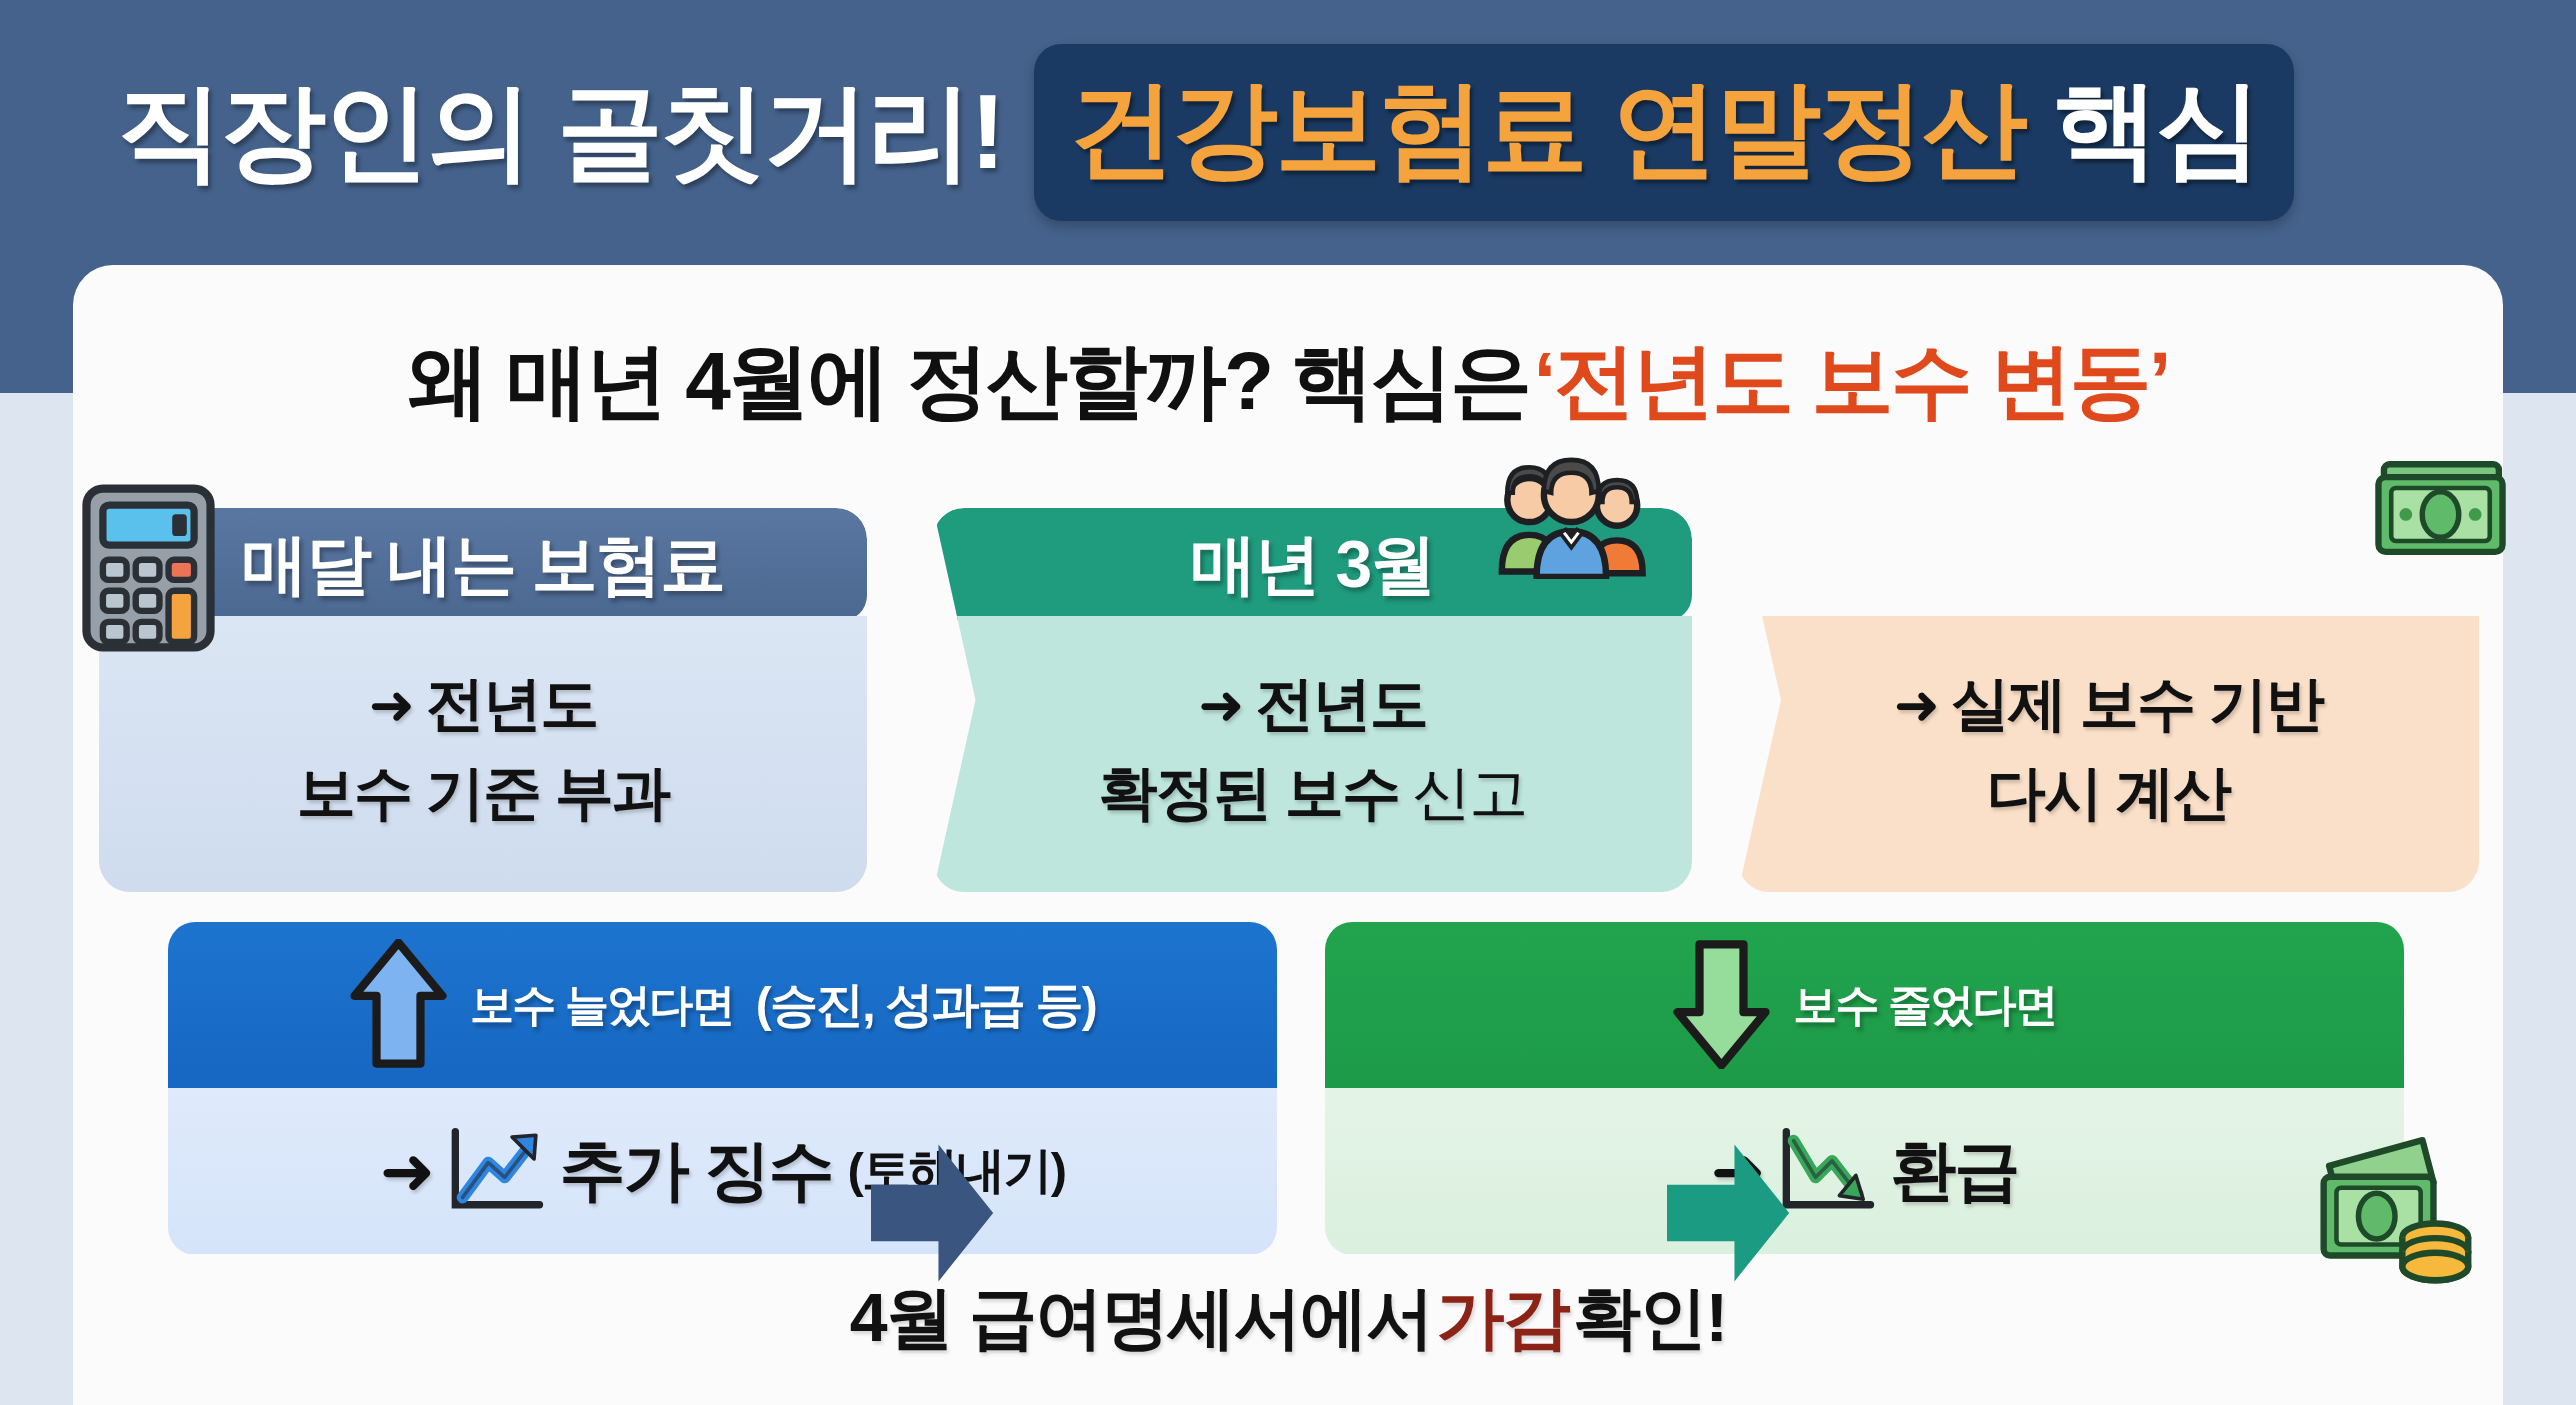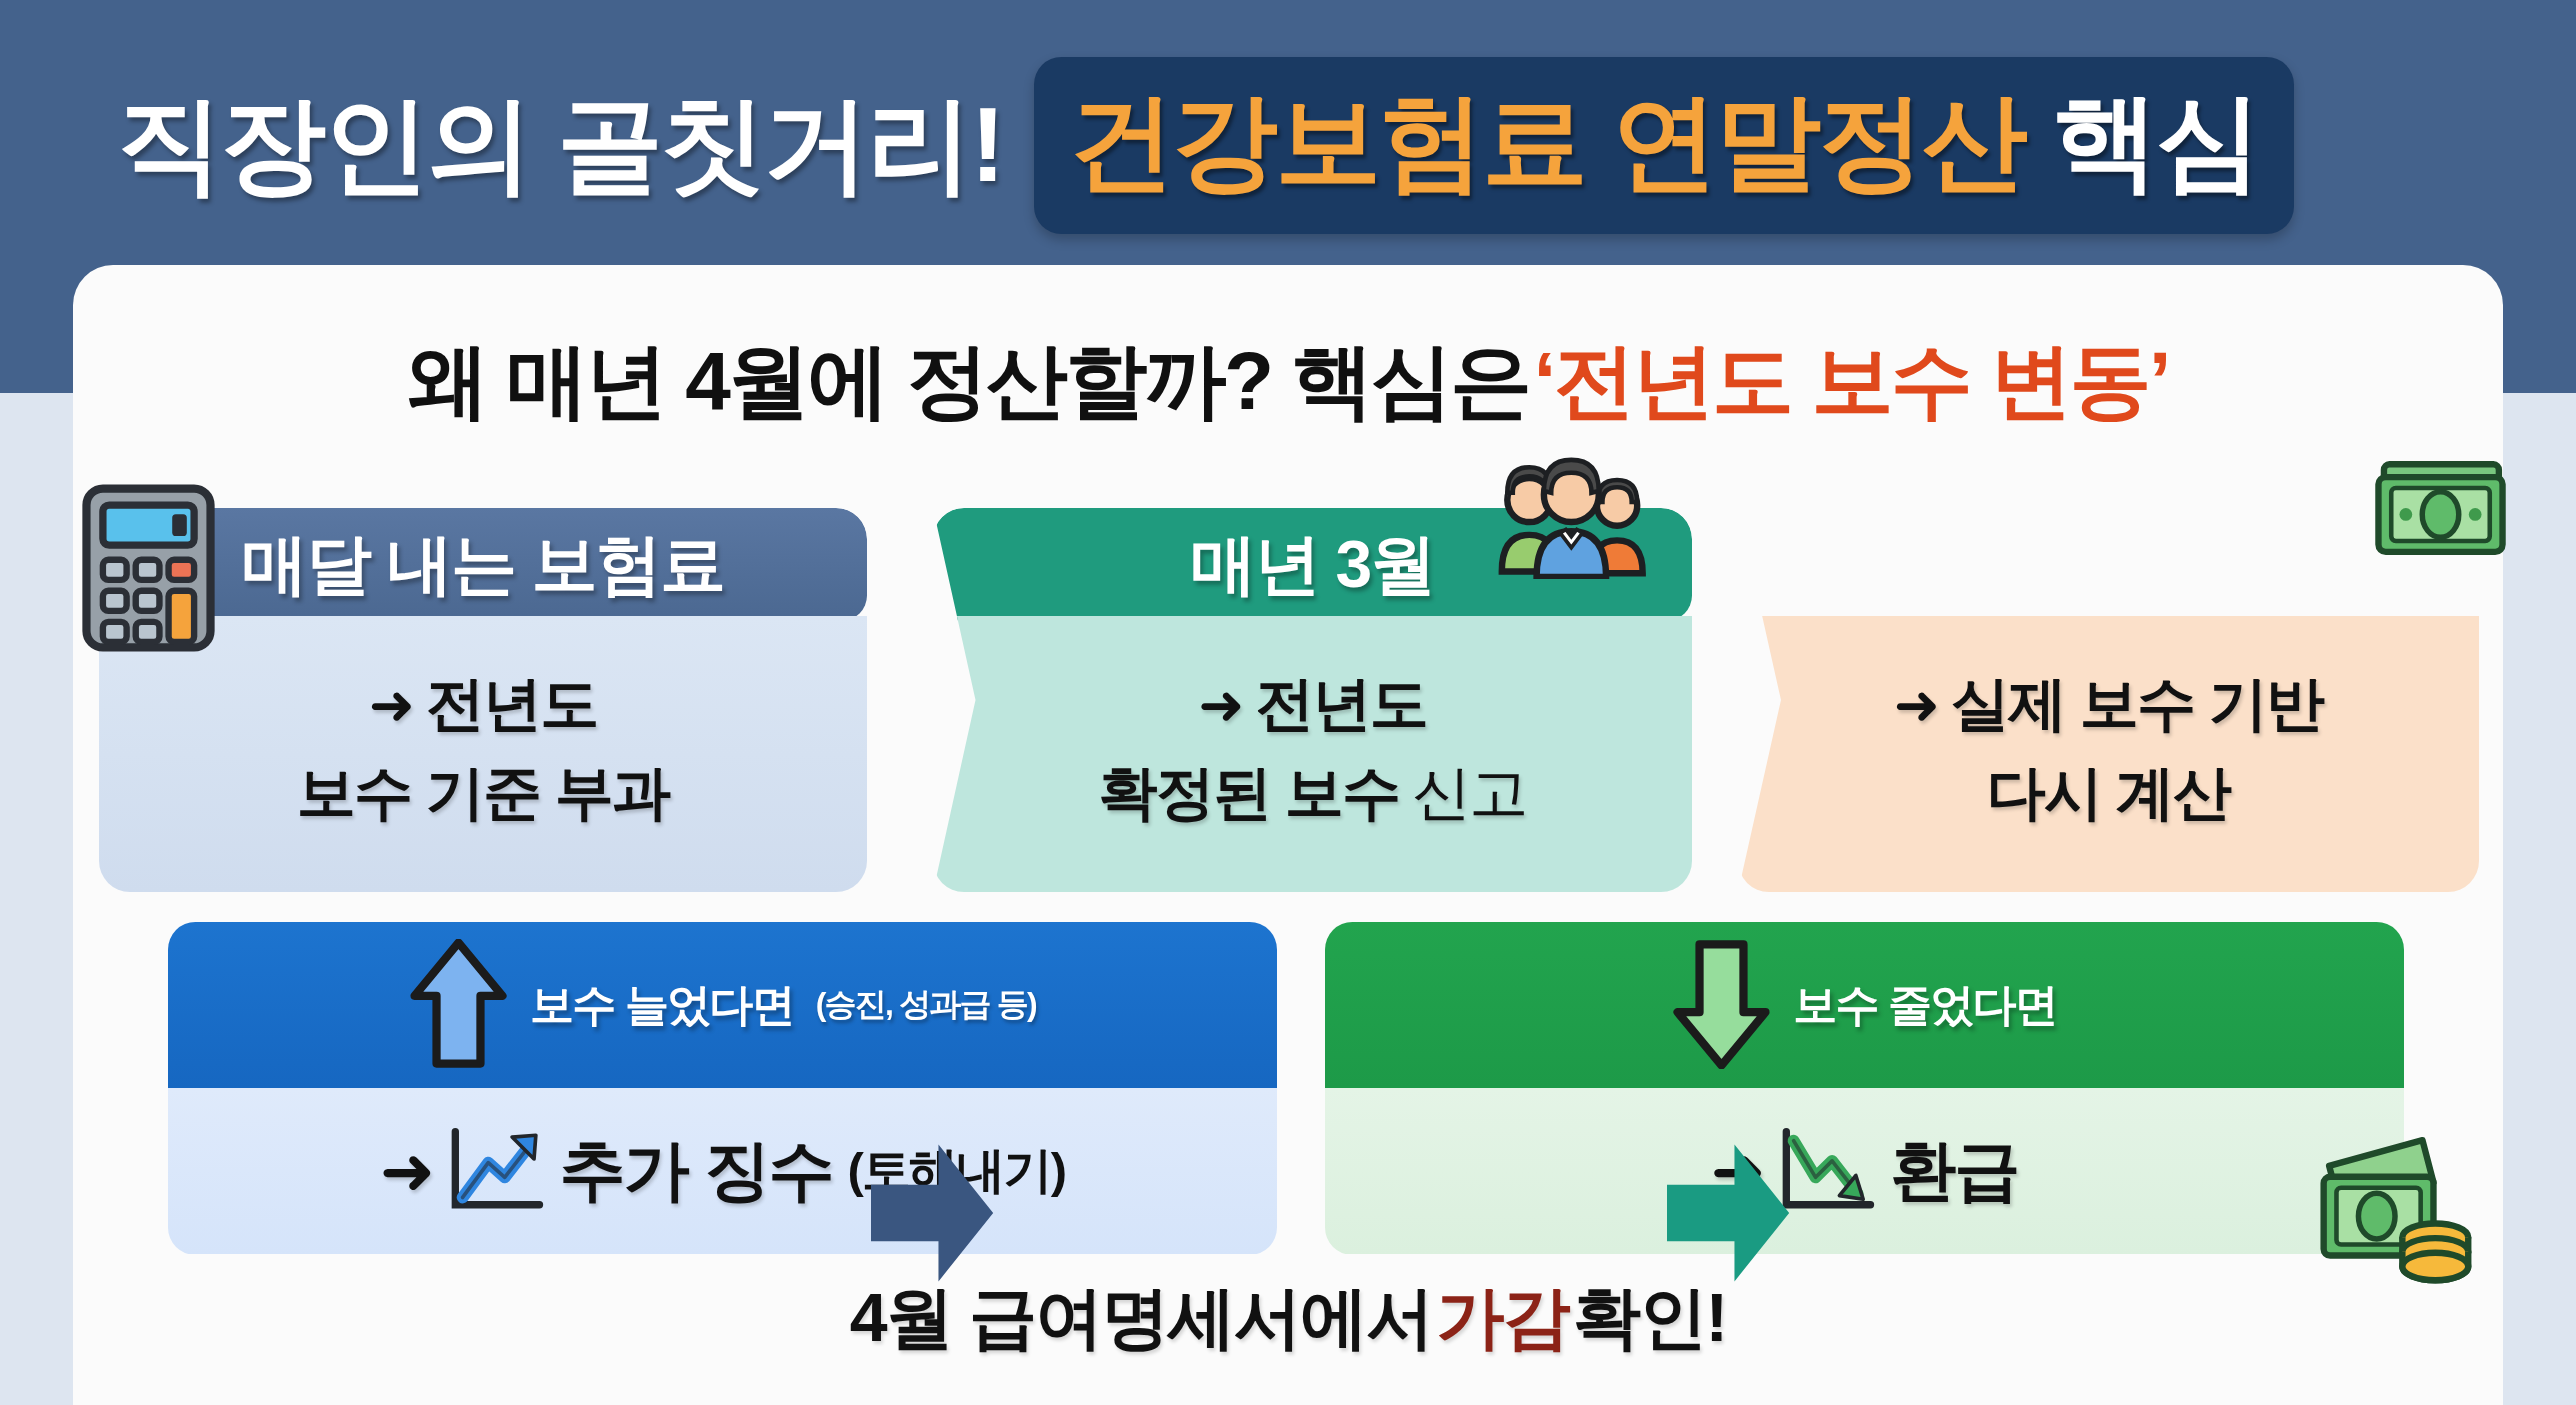--- a/index.html
+++ b/index.html
@@ -24,21 +24,21 @@
   #white-panel{
     position:absolute; left:73px; top:265px; width:2430px; height:1140px;
     background:#fbfbfb;
     border-radius:40px 40px 0 0;
     box-shadow:0 0 0 rgba(0,0,0,0);
   }
 
   
   #header{
     position:absolute; left:0; top:0; width:2576px; height:265px;
-    display:flex; align-items:center; padding-left:117px;margin-top:13px;
+    display:flex; align-items:center; padding-left:117px;
   }
   #header-title{
     font-size:106px; font-weight:bold; color:#ffffff; letter-spacing:-2.7px;
     text-shadow:2.7px 3.7px 4.6px rgba(0,0,0,.35);
     white-space:nowrap;
   }
   #header-badge{
     margin-left:31px;
     background:#1a3a63;
     border-radius:27.4px;
@@ -134,21 +134,21 @@
   }
   .result-head{
     height:166px; display:flex; align-items:center; justify-content:center; gap:22px;
     padding:0 24px;
   }
   .result-head .rtitle{
     font-size:44px; font-weight:bold; color:#fff; letter-spacing:-1.8px;
     text-shadow:2.7px 3.7px 4.6px rgba(0,0,0,.3); white-space:nowrap;
   }
   .result-head .rnote{
-    font-size:32px; font-weight:bold; color:#fff; letter-spacing:-1.8px;
+    font-size:48px; font-weight:bold; color:#fff; letter-spacing:-1.8px;
     text-shadow:1.8px 2.7px 3.7px rgba(0,0,0,.3); white-space:nowrap;
   }
   .result-body{
     height:166px; display:flex; align-items:center; justify-content:center; gap:14.6px;
   }
   .result-body .rmain{
     font-size:66px; font-weight:bold; color:#111; letter-spacing:-1.8px;
     text-shadow:1.8px 2.7px 3.7px rgba(0,0,0,.18); white-space:nowrap;
   }
   .result-body .rsub{

